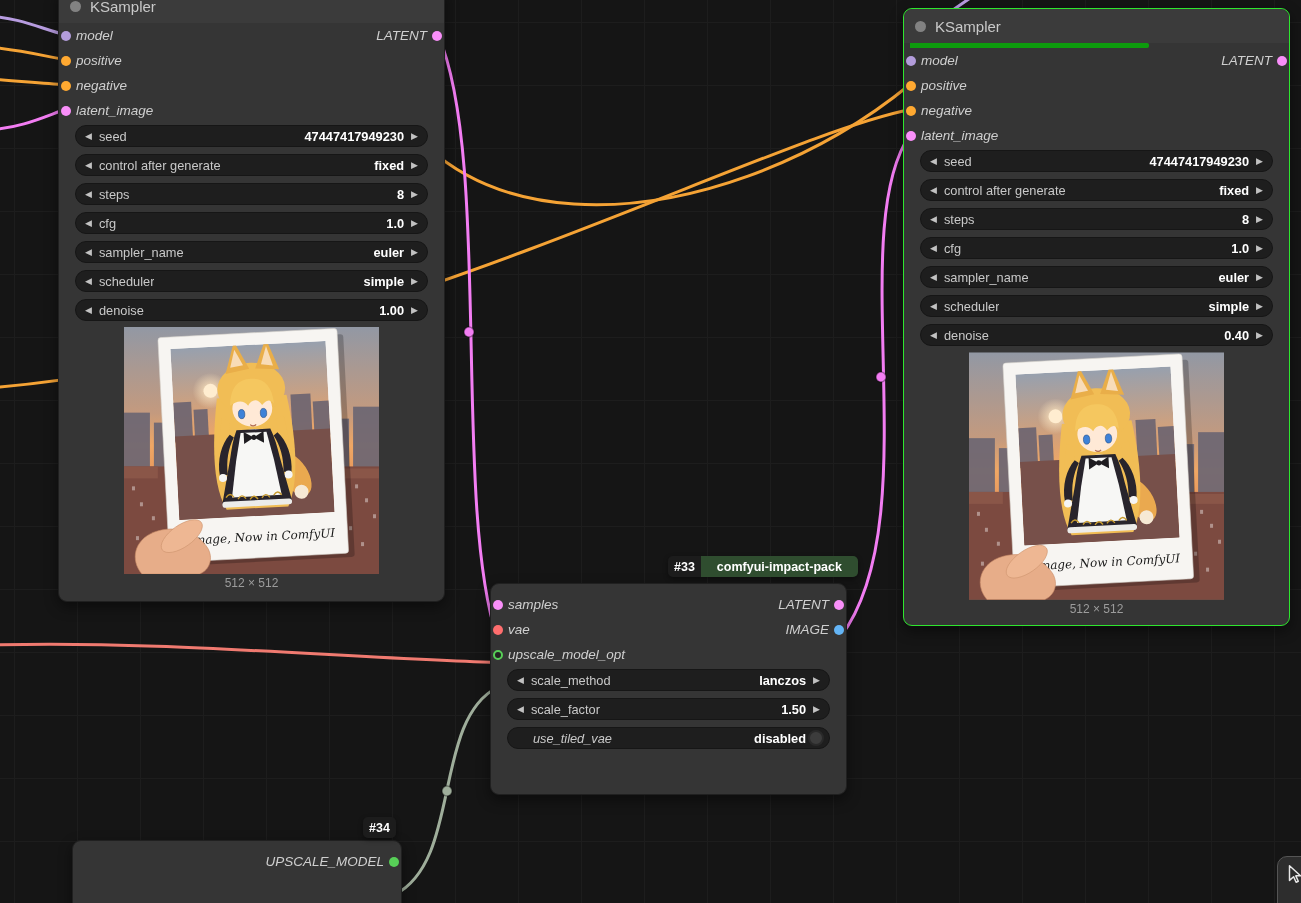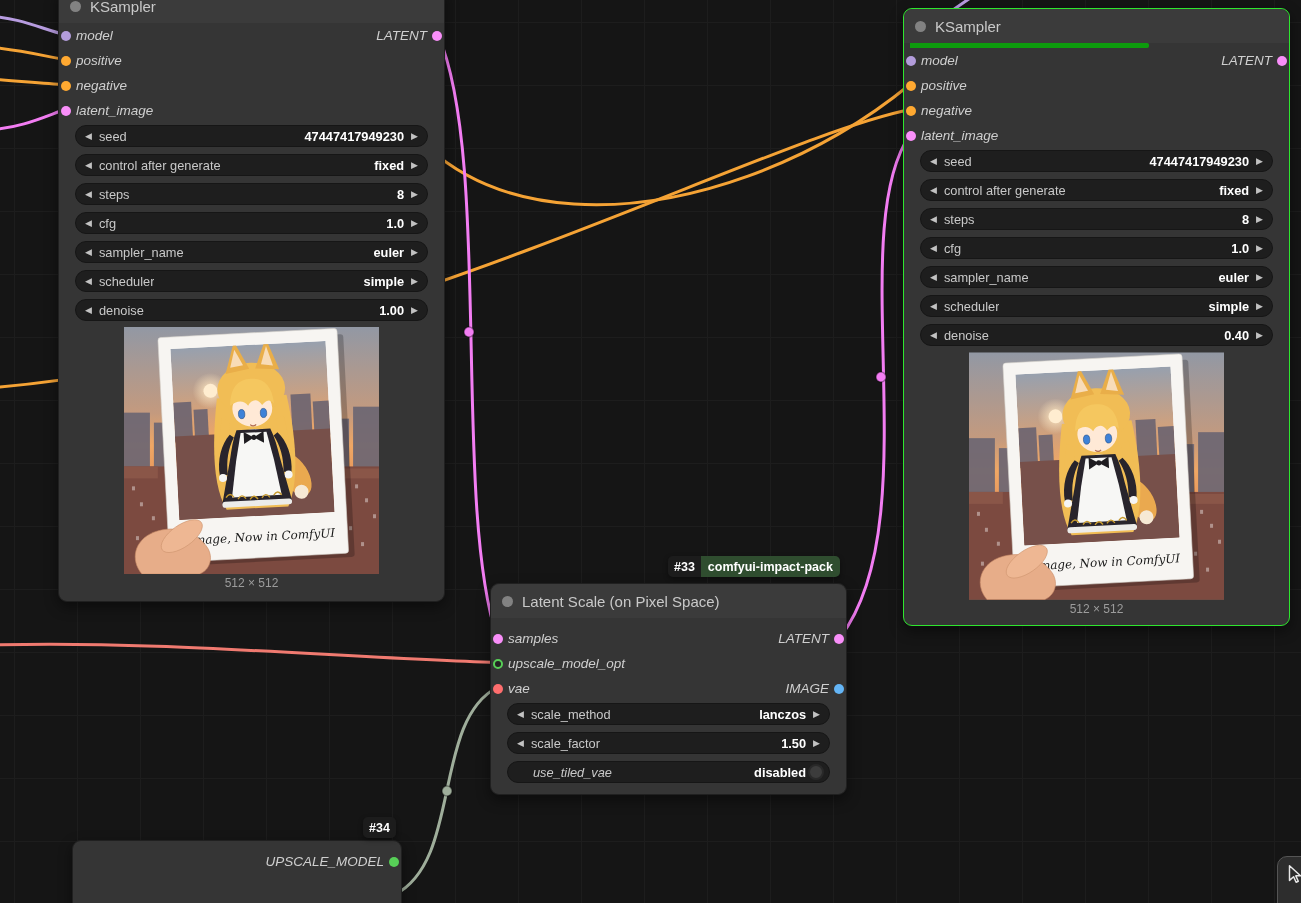--- a/index.html
+++ b/index.html
@@ -48,21 +48,21 @@
   .widget .wvalue{margin-left:auto;margin-right:7px;color:#fff;font-weight:700;white-space:nowrap;}
   .widget.toggle .wlabel{margin-left:16px;font-style:italic;}
   .widget.toggle .wvalue{margin-right:2px;}
   .knob{width:16px;height:16px;border-radius:50%;background:#3c3c3c;border:2px solid #292929;
     flex:0 0 auto;margin-right:-4px;}
   .preview{display:block;margin:6px auto 0 auto;}
   .img-size{text-align:center;color:#9c9c9c;font-size:12px;margin-top:2px;}
   .badge{position:absolute;z-index:3;display:flex;height:21px;border-radius:5px;overflow:hidden;
     font-size:12.5px;font-weight:700;color:#fff;align-items:stretch;box-shadow:0 2px 5px rgba(0,0,0,.4);}
   .badge .seg-id{background:#1c1c1c;display:flex;align-items:center;padding:0 6px;}
-  .badge .seg-pack{background:#2f4d2f;display:flex;align-items:center;padding:0 7px;font-weight:600;}
+  .badge .seg-pack{background:#2f4d2f;display:flex;align-items:center;padding:0 16px;font-weight:600;}
   .toolbox{position:absolute;z-index:5;left:1277px;top:856px;width:46px;height:60px;
     background:#2d2d2d;border:1px solid #555;border-radius:10px;display:flex;
     justify-content:flex-start;align-items:flex-start;padding:6px 0 0 6px;}
 </style>
 </head>
 <body>
 
 <svg style="position:absolute;width:0;height:0" aria-hidden="true">
   <defs>
     <linearGradient id="sky" x1="0" y1="0" x2="0" y2="1">
@@ -345,41 +345,37 @@
         <use href="#polaroid-art"></use>
       </svg>
     <div class="img-size">512 × 512</div>
   </div>
 
   <div class="badge" style="left:668px;top:556px;">
     <span class="seg-id">#33</span>
     <span class="seg-pack">comfyui-impact-pack</span>
   </div>
   <div class="node" style="left:490px;top:583px;width:357px;height:212px;">
-    <div class="node-title">
-      <span class="title-dot"></span>
-      <span>Latent Scale (on Pixel Space)</span>
-    </div>
     <div class="rows pad-top">
       <div class="port-row">
         <span class="dot in dot-latent"></span>
         <span class="port-label">samples</span>
         <span class="port-label out">LATENT</span>
         <span class="dot out dot-latent"></span>
       </div>
       <div class="port-row">
-        <span class="dot in dot-hollow"></span>
-        <span class="port-label">upscale_model_opt</span>
-      </div>
-      <div class="port-row">
         <span class="dot in dot-vae"></span>
         <span class="port-label">vae</span>
         <span class="port-label out">IMAGE</span>
         <span class="dot out dot-image"></span>
       </div>
+      <div class="port-row">
+        <span class="dot in dot-hollow"></span>
+        <span class="port-label">upscale_model_opt</span>
+      </div>
     </div>
     <div>
       <div class="widget">
         <span class="arrow">◀</span>
         <span class="wlabel">scale_method</span>
         <span class="wvalue">lanczos</span>
         <span class="arrow">▶</span>
       </div>
       <div class="widget">
         <span class="arrow">◀</span>

